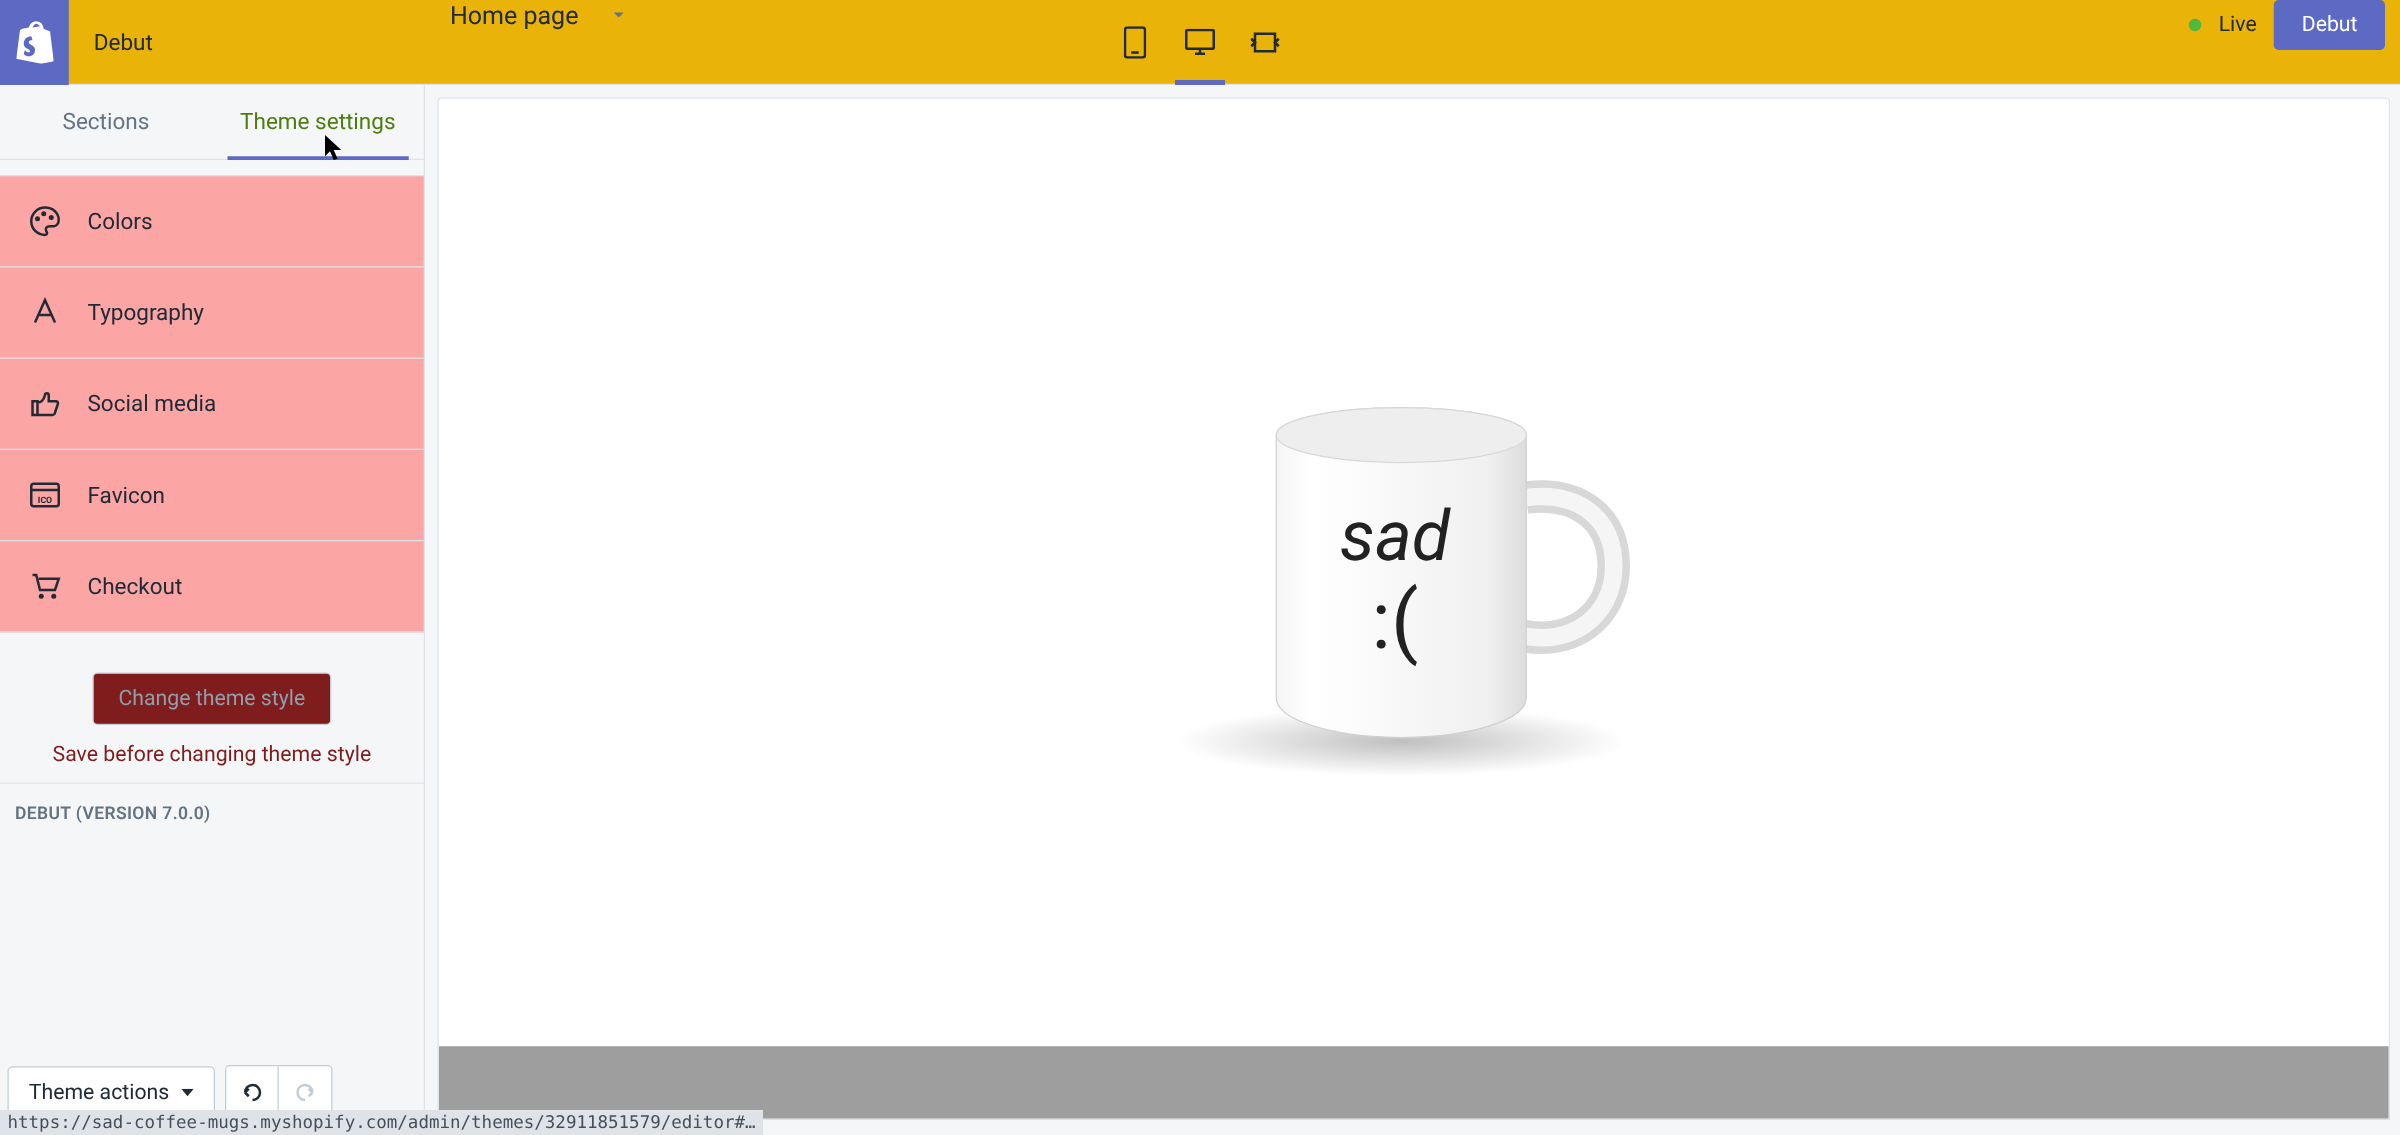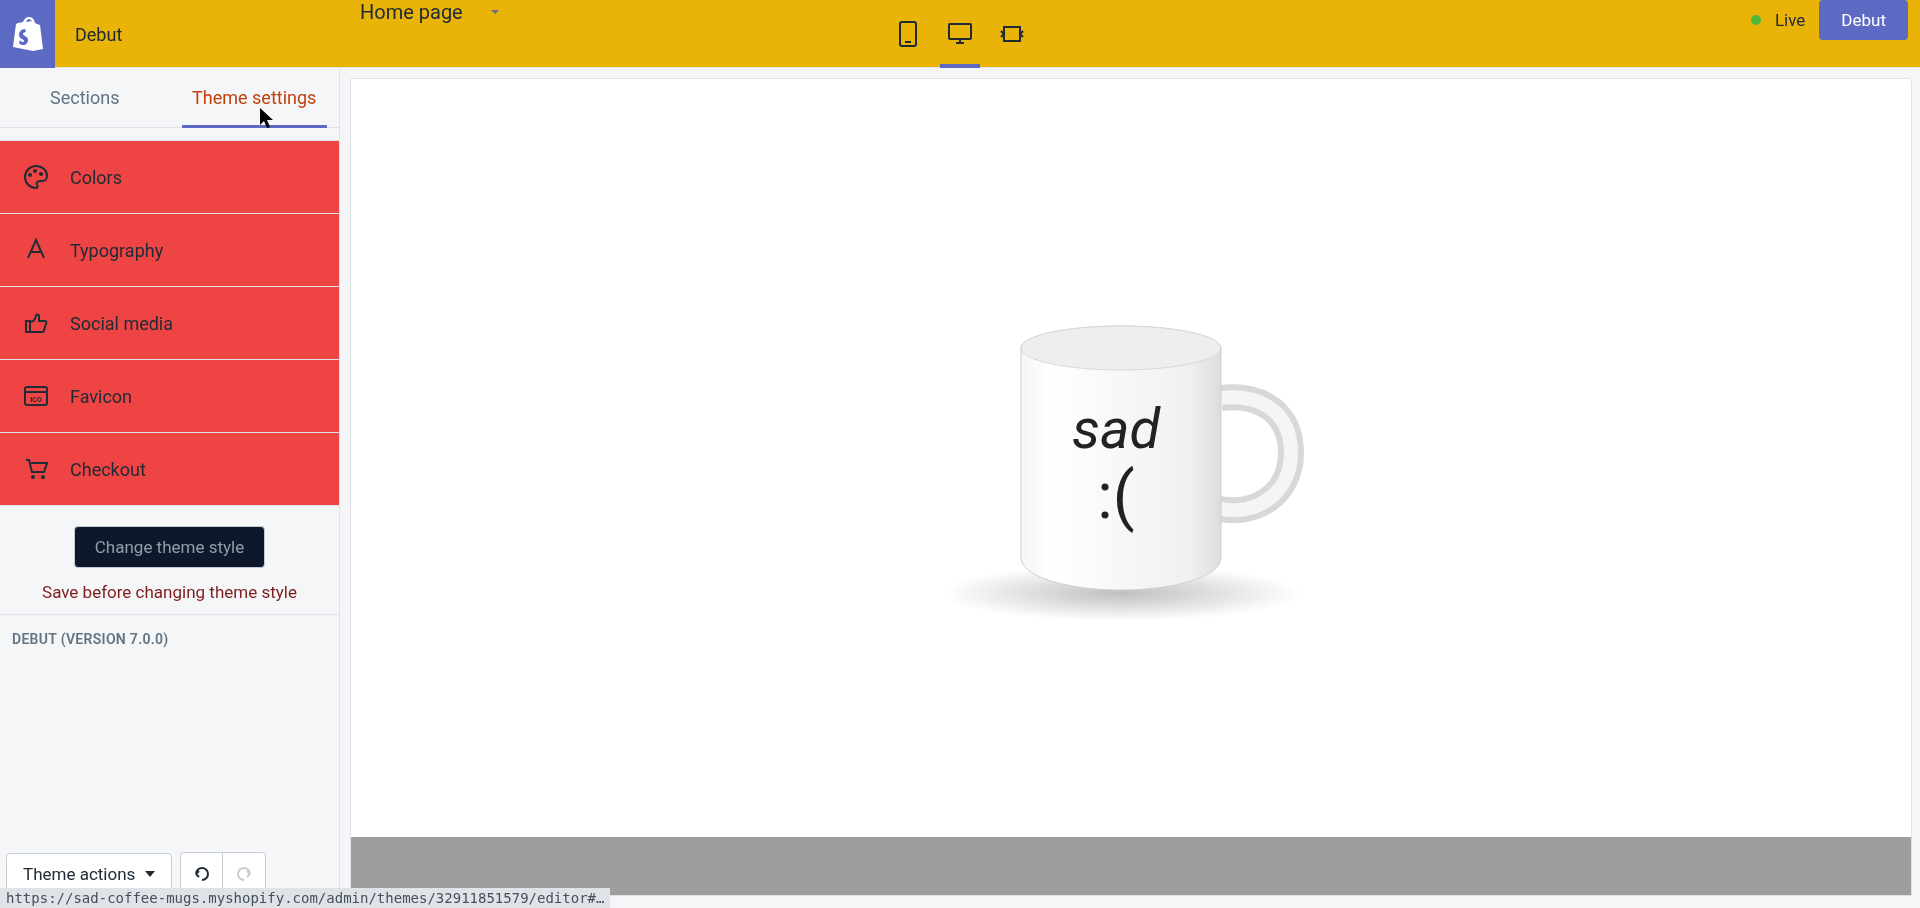--- a/index.html
+++ b/index.html
@@ -21,30 +21,30 @@
 .live-text { font-size: 17px; color: #212b36; }
 .save-btn { background: #5c6ac4; color: #fff; border: none; border-radius: 4px; padding: 10px 22px; font-size: 17px; cursor: pointer; }
 
 
 .body { display: flex; flex: 1; min-height: 0; }
 
 
 .sidebar { width: 340px; background: #f4f6f8; border-right: 1px solid #dfe3e8; display: flex; flex-direction: column; }
 .tabs { display: flex; height: 60px; border-bottom: 1px solid #dfe3e8; }
 .tab { flex: 1; display: flex; align-items: center; justify-content: center; font-size: 18px; color: #637381; cursor: pointer; position: relative; }
-.tab.active { color: #c2410c; }
+.tab.active { color: #4d7c0f; }
 .tab.active::after { content:""; position:absolute; bottom:-1px; left:12px; right:12px; height:3px; background:#5c6ac4; }
 
-.settings-list { background: #ef4444; border-top: 1px solid #dfe3e8; border-bottom: 1px solid #dfe3e8; }
+.settings-list { background: #fca5a5; border-top: 1px solid #dfe3e8; border-bottom: 1px solid #dfe3e8; }
 .settings-item { display: flex; align-items: center; gap: 20px; padding: 22px 22px; border-bottom: 1px solid #dfe3e8; font-size: 18px; color: #212b36; cursor: pointer; }
 .settings-item:last-child { border-bottom: none; }
 .settings-icon { width: 28px; height: 28px; display:flex; align-items:center; justify-content:center; }
 
 .sidebar-lower { padding: 20px 12px 12px; text-align:center; border-bottom:1px solid #dfe3e8;}
-.change-style-btn { border:1px solid #c4cdd5; background:#0f172a; color:#919eab; padding:10px 20px; font-size:17px; border-radius:4px; cursor:not-allowed;}
+.change-style-btn { border:1px solid #c4cdd5; background:#7f1d1d; color:#919eab; padding:10px 20px; font-size:17px; border-radius:4px; cursor:not-allowed;margin-top:12px;}
 .save-hint { font-size:17px; color:#7f1d1d; margin-top:14px; }
 
 .version { padding:16px 12px 0; font-size:14px; font-weight:600; color:#637381; letter-spacing:0.3px; }
 
 .sidebar-footer { padding: 12px 6px; display:flex; gap:8px; align-items:center; }
 .theme-actions-btn { border:1px solid #c4cdd5; background:#fff; border-radius:4px; padding:10px 16px; font-size:17px; color:#212b36; display:flex; align-items:center; gap:10px; cursor:pointer;}
 .undo-redo { display:flex; border:1px solid #c4cdd5; border-radius:4px; background:#fff; }
 .undo-redo .ur-btn { width:42px; height:42px; display:flex; align-items:center; justify-content:center; cursor:pointer;}
 .undo-redo .ur-btn:first-child { border-right:1px solid #c4cdd5;}
 .undo-redo .ur-btn.disabled { color:#c4cdd5; cursor:not-allowed;}

